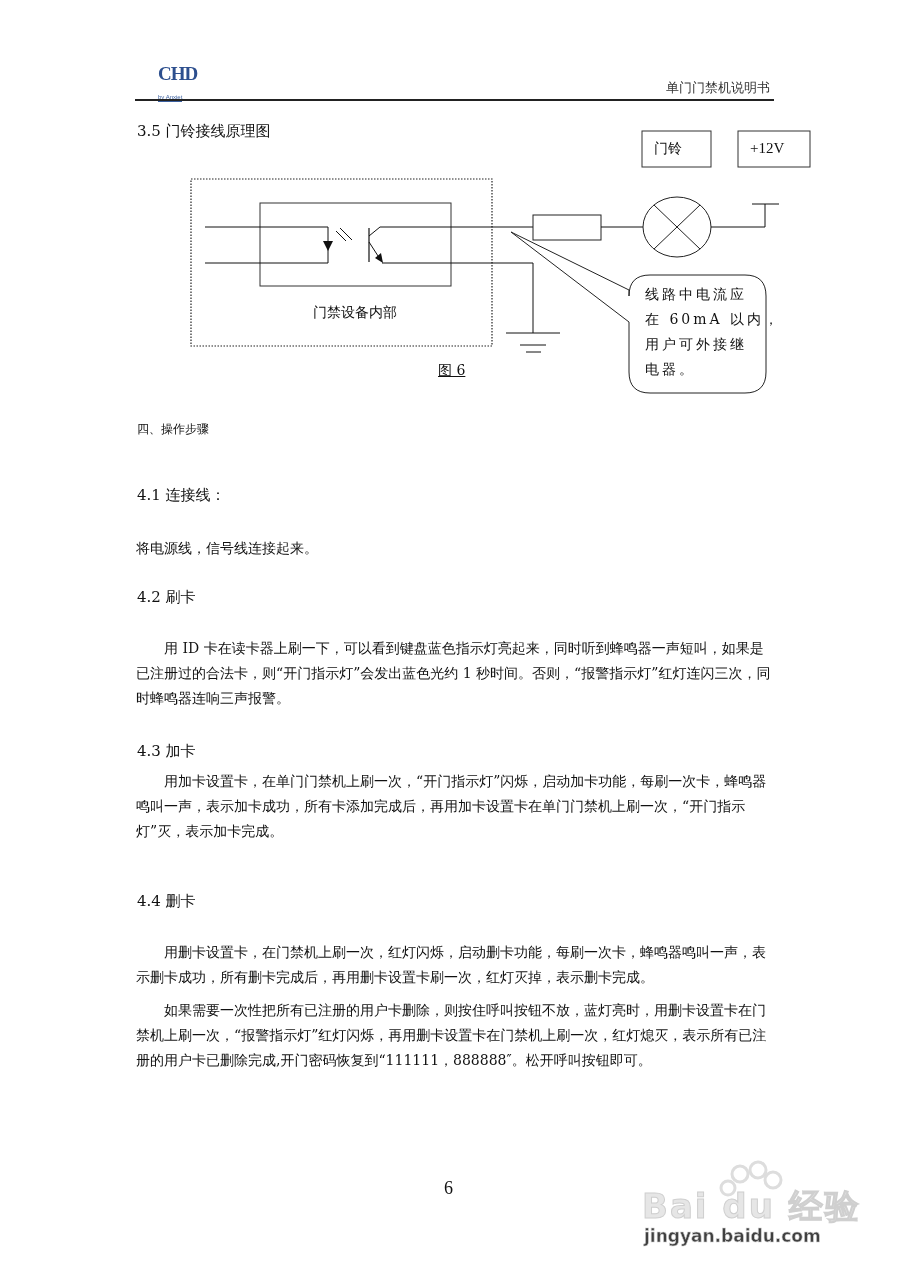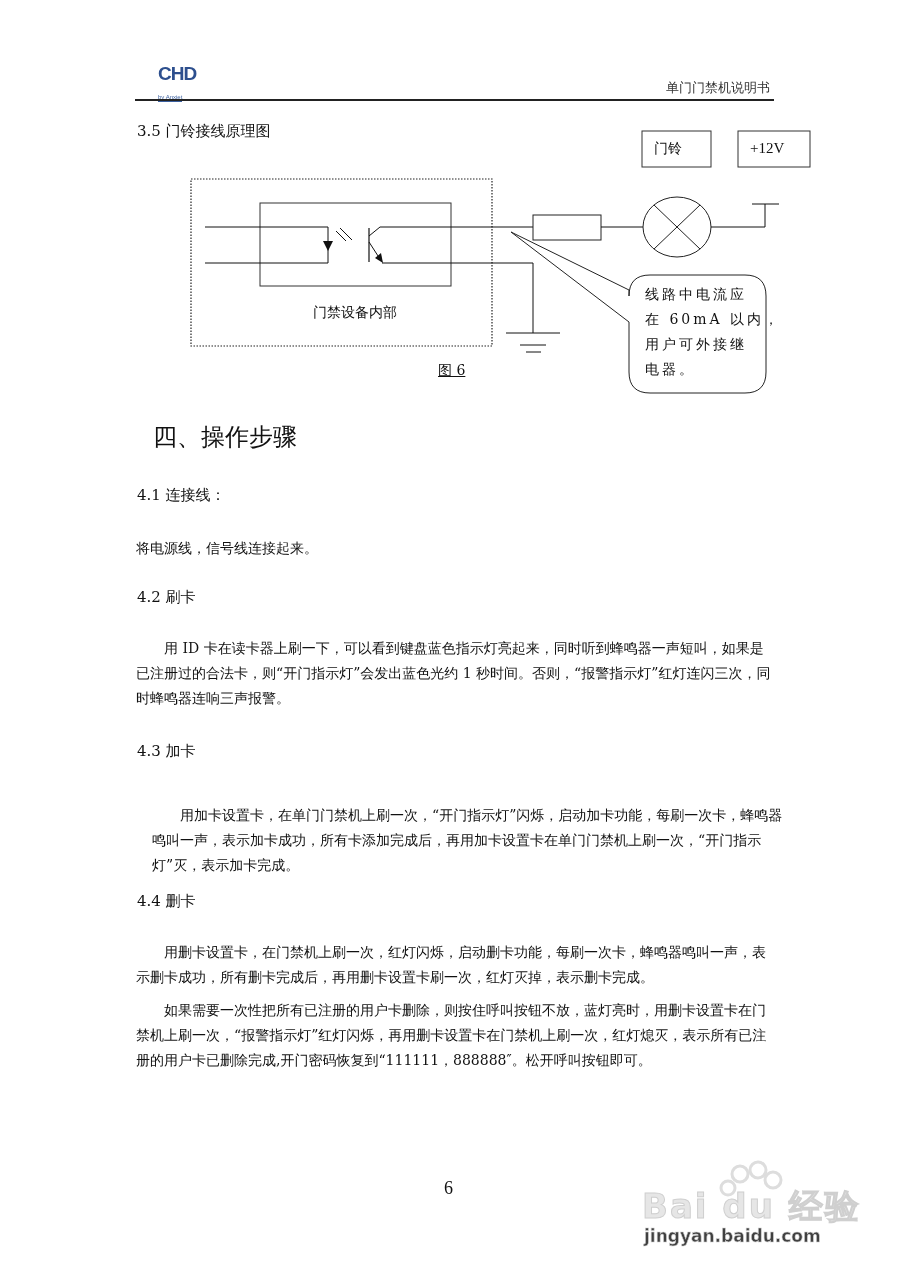--- a/index.html
+++ b/index.html
@@ -1,27 +1,27 @@
 <!DOCTYPE html>
 <html><head>
 <meta charset="utf-8">
 <style>
   html, body { margin:0; padding:0; background:#ffffff; }
   body { width:905px; height:1280px; position:relative; overflow:hidden;
          font-family:"DejaVu Serif", "Liberation Serif", serif; color:#111; }
   .abs { position:absolute; }
   .logo { left:158px; top:64px; width:52px; height:34px; }
-  .logo .mark { font-family:Liberation Sans, sans-serif; font-weight:bold; font-size:19px;
+  .logo .mark { font-family:Liberation Serif, serif; font-weight:bold; font-size:19px;
                 color:#2d4f8e; letter-spacing:-1px; line-height:20px; }
   .logo .sub { font-family:"Liberation Sans", sans-serif; font-size:6px; color:#3a5f9f;
                line-height:8px; border-bottom:1px solid #3a5f9f; display:inline-block; }
   .header-title { right:135px; top:79px; font-size:13px; color:#333; }
   .header-rule { left:135px; top:99px; width:639px; height:2px; background:#222; }
   .sec-title { font-size:15px; }
-  .h1 { font-size:24px;margin-left:16px; }
+  .h1 { font-size:12px; }
   .h2 { font-size:15px;text-align:right; }
   .para { font-size:14px; line-height:25px; left:136px; width:640px; }
   .para p { margin:0; text-indent:28px; }
   .para p.noindent { text-indent:0; }
   .diagram { left:0; top:0; width:905px; height:420px; }
   .diag-label { font-size:14px; }
   .bubble-text { font-size:14px; line-height:25px; letter-spacing:3px; }
   .page-number { left:444px; top:1178px; font-size:18px; font-family:"Liberation Serif", serif; }
   .watermark { left:640px; top:1160px; width:225px; height:90px; }
 </style>
@@ -100,21 +100,21 @@
 <div class="abs para" style="top:536px;">
   <p class="noindent">将电源线，信号线连接起来。</p>
 </div>
 
 <div class="abs h2" style="left:137px; top:588px;">4.2 刷卡</div>
 <div class="abs para" style="top:636px;">
   <p>用 ID 卡在读卡器上刷一下，可以看到键盘蓝色指示灯亮起来，同时听到蜂鸣器一声短叫，如果是已注册过的合法卡，则“开门指示灯”会发出蓝色光约 1 秒时间。否则，“报警指示灯”红灯连闪三次，同时蜂鸣器连响三声报警。</p>
 </div>
 
 <div class="abs h2" style="left:137px; top:742px;">4.3 加卡</div>
-<div class="abs para" style="top:803px;margin-left:16px;">
+<div class="abs para" style="top:769px;">
   <p>用加卡设置卡，在单门门禁机上刷一次，“开门指示灯”闪烁，启动加卡功能，每刷一次卡，蜂鸣器鸣叫一声，表示加卡成功，所有卡添加完成后，再用加卡设置卡在单门门禁机上刷一次，“开门指示灯”灭，表示加卡完成。</p>
 </div>
 
 <div class="abs h2" style="left:137px; top:892px;">4.4  删卡</div>
 <div class="abs para" style="top:940px;">
   <p>用删卡设置卡，在门禁机上刷一次，红灯闪烁，启动删卡功能，每刷一次卡，蜂鸣器鸣叫一声，表示删卡成功，所有删卡完成后，再用删卡设置卡刷一次，红灯灭掉，表示删卡完成。</p>
   <p style="margin-top:8px;">如果需要一次性把所有已注册的用户卡删除，则按住呼叫按钮不放，蓝灯亮时，用删卡设置卡在门禁机上刷一次，“报警指示灯”红灯闪烁，再用删卡设置卡在门禁机上刷一次，红灯熄灭，表示所有已注册的用户卡已删除完成,开门密码恢复到“111111，888888″。松开呼叫按钮即可。</p>
 </div>
 
 <div class="abs page-number">6</div>

